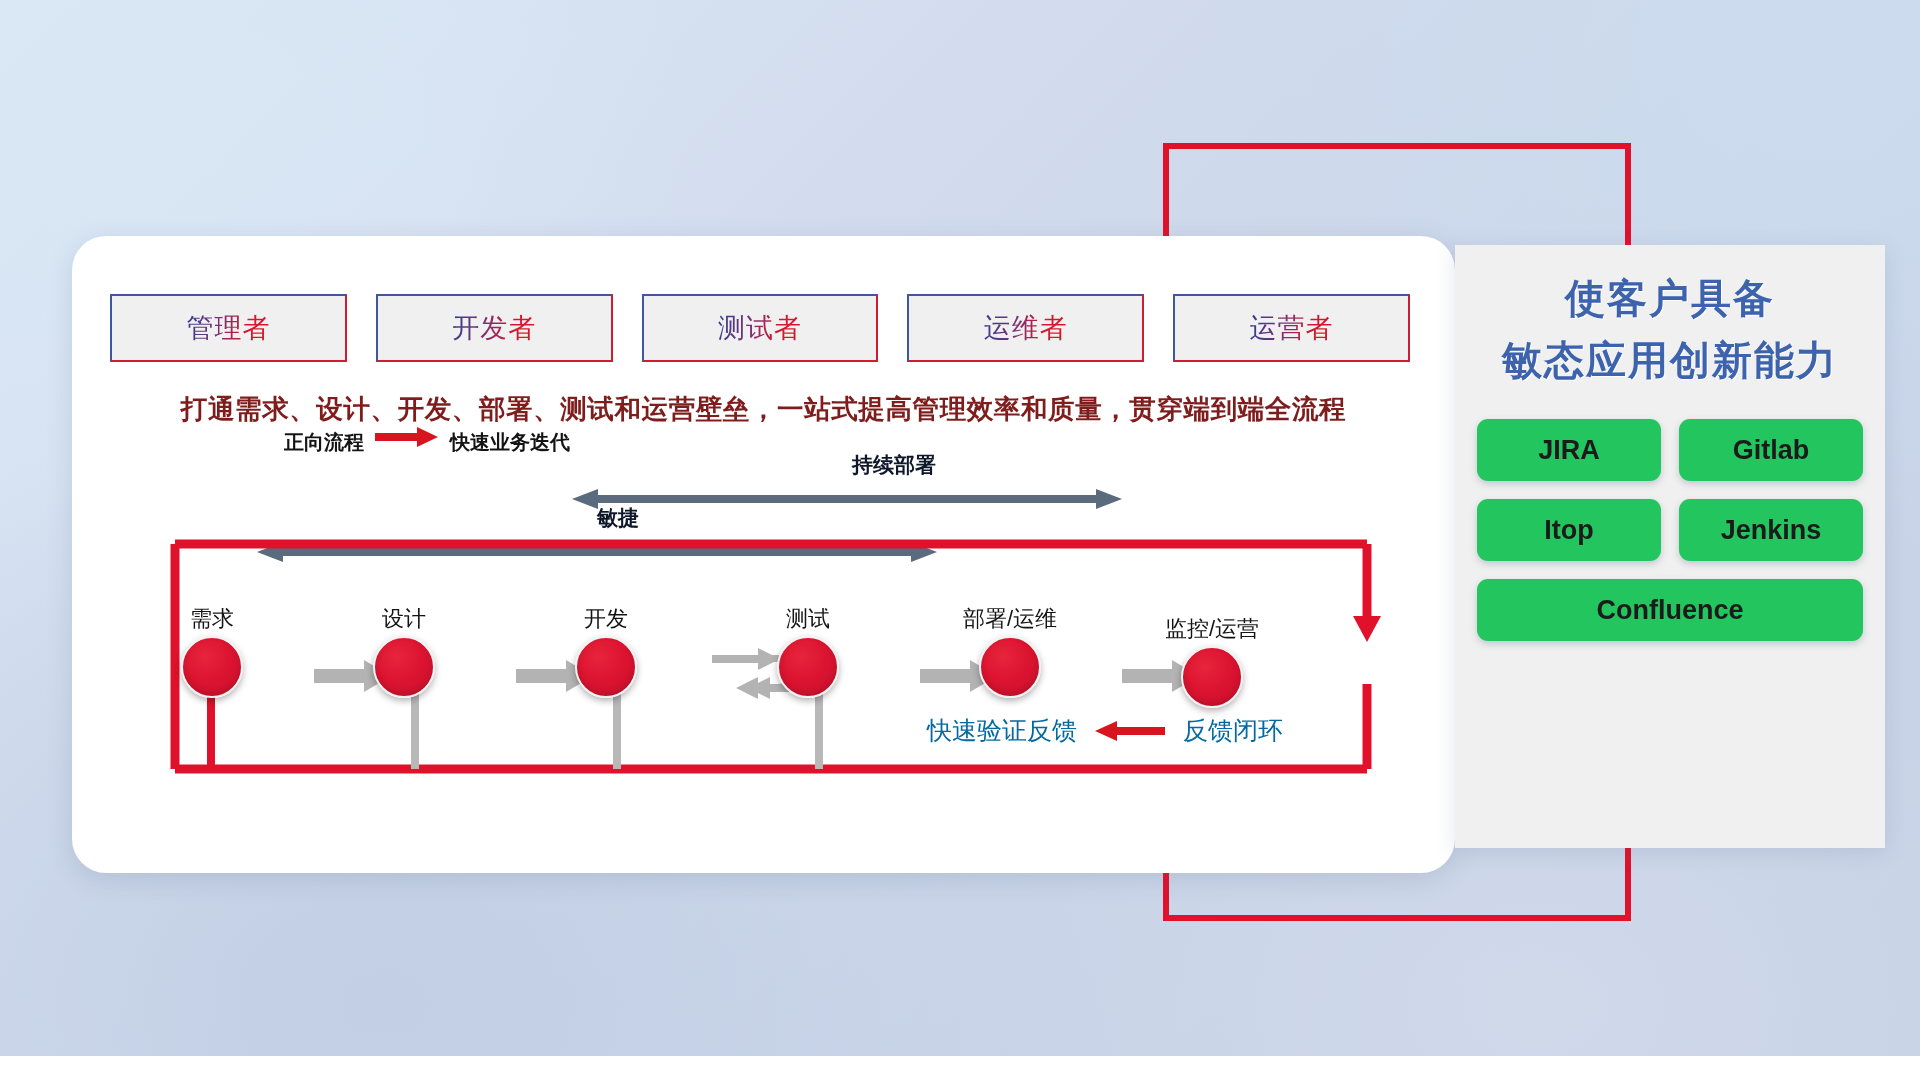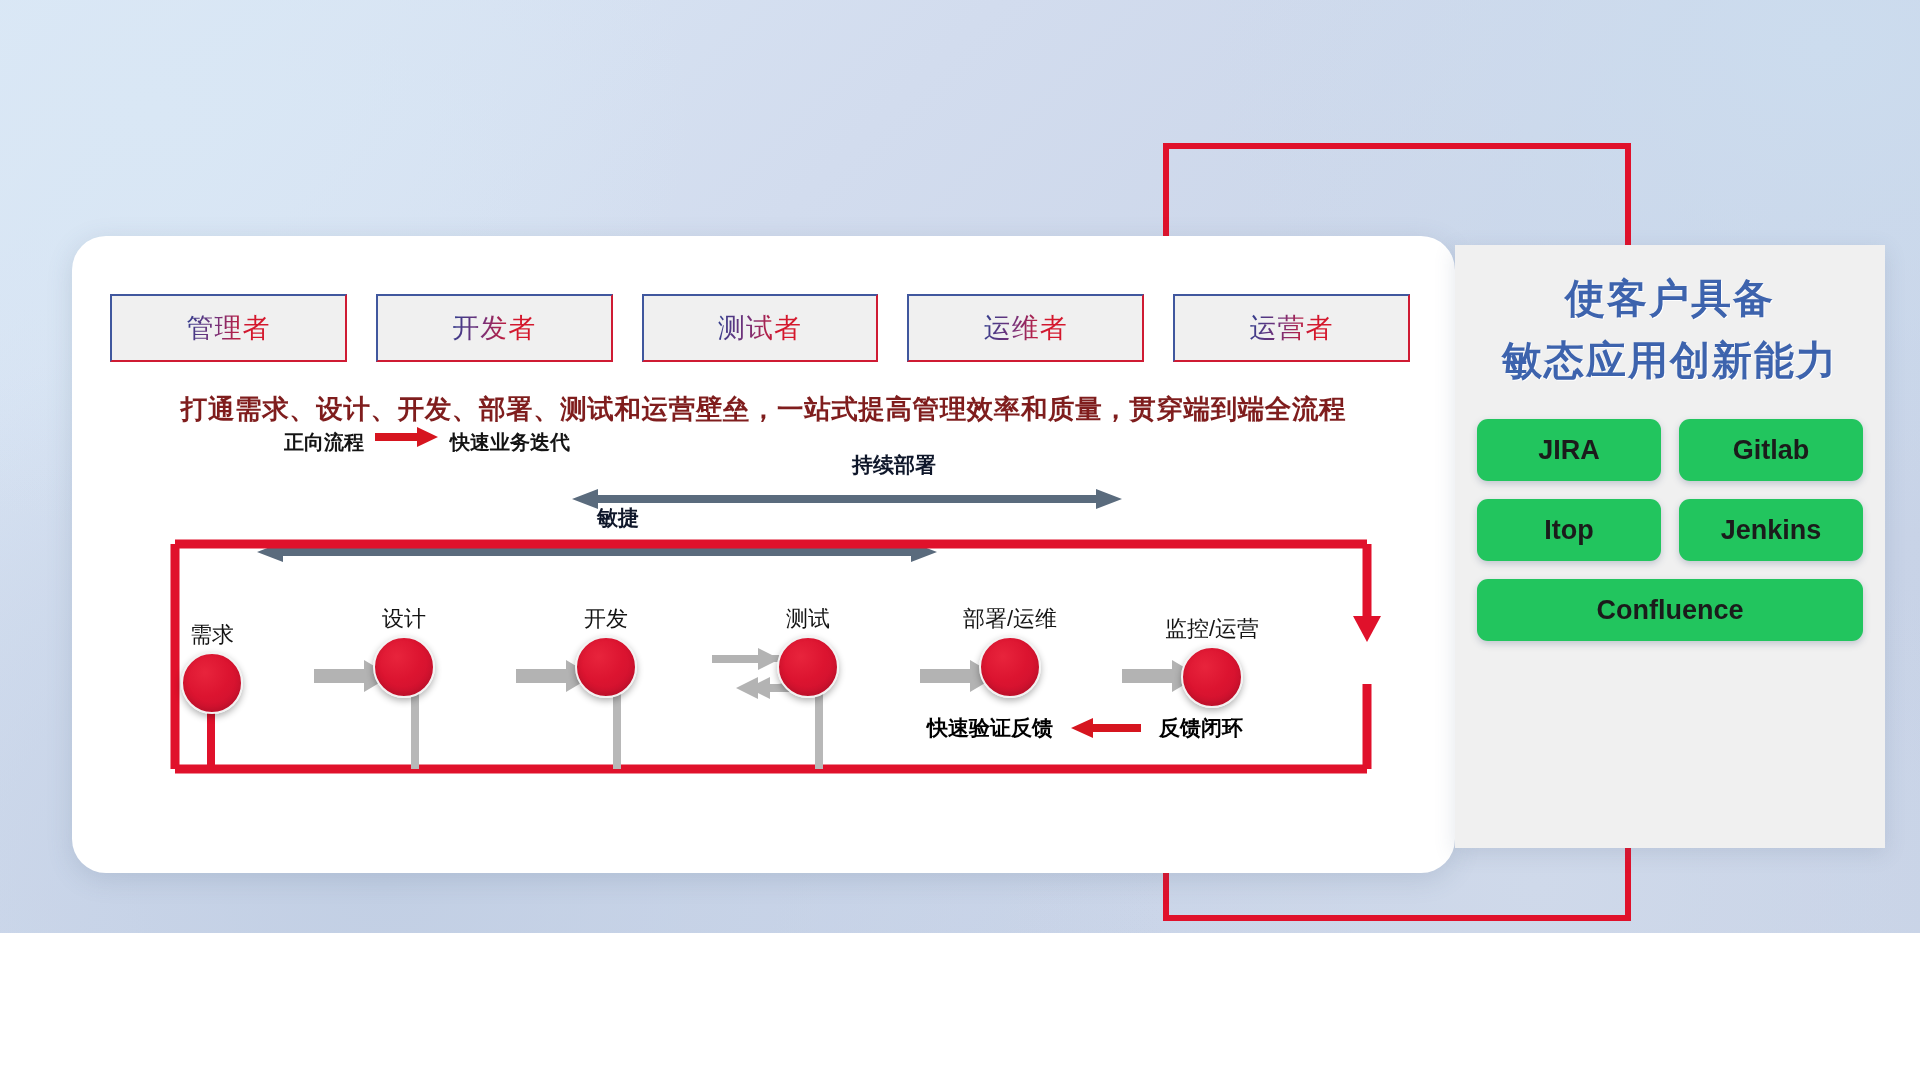--- a/index.html
+++ b/index.html
@@ -7,21 +7,21 @@
   html, body {
     width: 1920px;
     height: 1080px;
     overflow: hidden;
     font-family: "Liberation Sans", "DejaVu Sans", sans-serif;
   }
 
   #stage {
     position: relative;
     width: 1920px;
-    height: 933px;
+    height: 1056px;
     background:
       radial-gradient(ellipse 900px 700px at 8% 12%, #d9e7f5 0%, rgba(217,231,245,0) 60%),
       radial-gradient(ellipse 1000px 800px at 95% 5%, #ccdcee 0%, rgba(204,220,238,0) 62%),
       radial-gradient(ellipse 1200px 900px at 20% 95%, #c2cfe4 0%, rgba(194,207,228,0) 65%),
       radial-gradient(ellipse 900px 700px at 80% 95%, #cfd9ea 0%, rgba(207,217,234,0) 60%),
       linear-gradient(135deg, #dbe8f6 0%, #d2dcee 35%, #c9d4e8 70%, #c7d2e6 100%);
   }
 
   
   .red-frame {
@@ -178,23 +178,23 @@
   
   .legend-fb {
     position: absolute;
     left: 855px;
     top: 478px;
     display: flex;
     align-items: center;
     gap: 17px;
   }
   .legend-fb .lbl {
-    font-size: 21px;
-    font-weight: bold;
-    color: #000000;
+    font-size: 25px;
+    font-weight: normal;
+    color: #0369a1;
   }
 
   
   .right-panel {
     position: absolute;
     left: 1455px;
     top: 245px;
     width: 430px;
     height: 603px;
     background: #f0f0f0;
@@ -296,21 +296,21 @@
 
       <path d="M248 245 L248 152" stroke="#b8b8b8" stroke-width="8" fill="none"></path>
       <path d="M236 156 L260 156 L248 132 Z" fill="#b8b8b8"></path>
       <path d="M450 245 L450 152" stroke="#b8b8b8" stroke-width="8" fill="none"></path>
       <path d="M438 156 L462 156 L450 132 Z" fill="#b8b8b8"></path>
       <path d="M652 245 L652 148" stroke="#b8b8b8" stroke-width="8" fill="none"></path>
     </svg>
 
     <div class="pipeline">
 
-      <div class="stage" style="left:80px; top:0;margin-top:16px;">
+      <div class="stage" style="left:80px; top:0;">
         <div class="slabel">需求</div>
         <div class="dot"></div>
       </div>
 
       <svg class="gray-arrow" style="left:242px; top:55px;" width="78" height="34" viewBox="0 0 78 34">
         <path d="M0 10 L50 10 L50 1 L77 17 L50 33 L50 24 L0 24 Z" fill="#b3b3b3"></path>
       </svg>
 
       <div class="stage" style="left:272px; top:0;font-family:Liberation Serif, serif;">
         <div class="slabel">设计</div>

